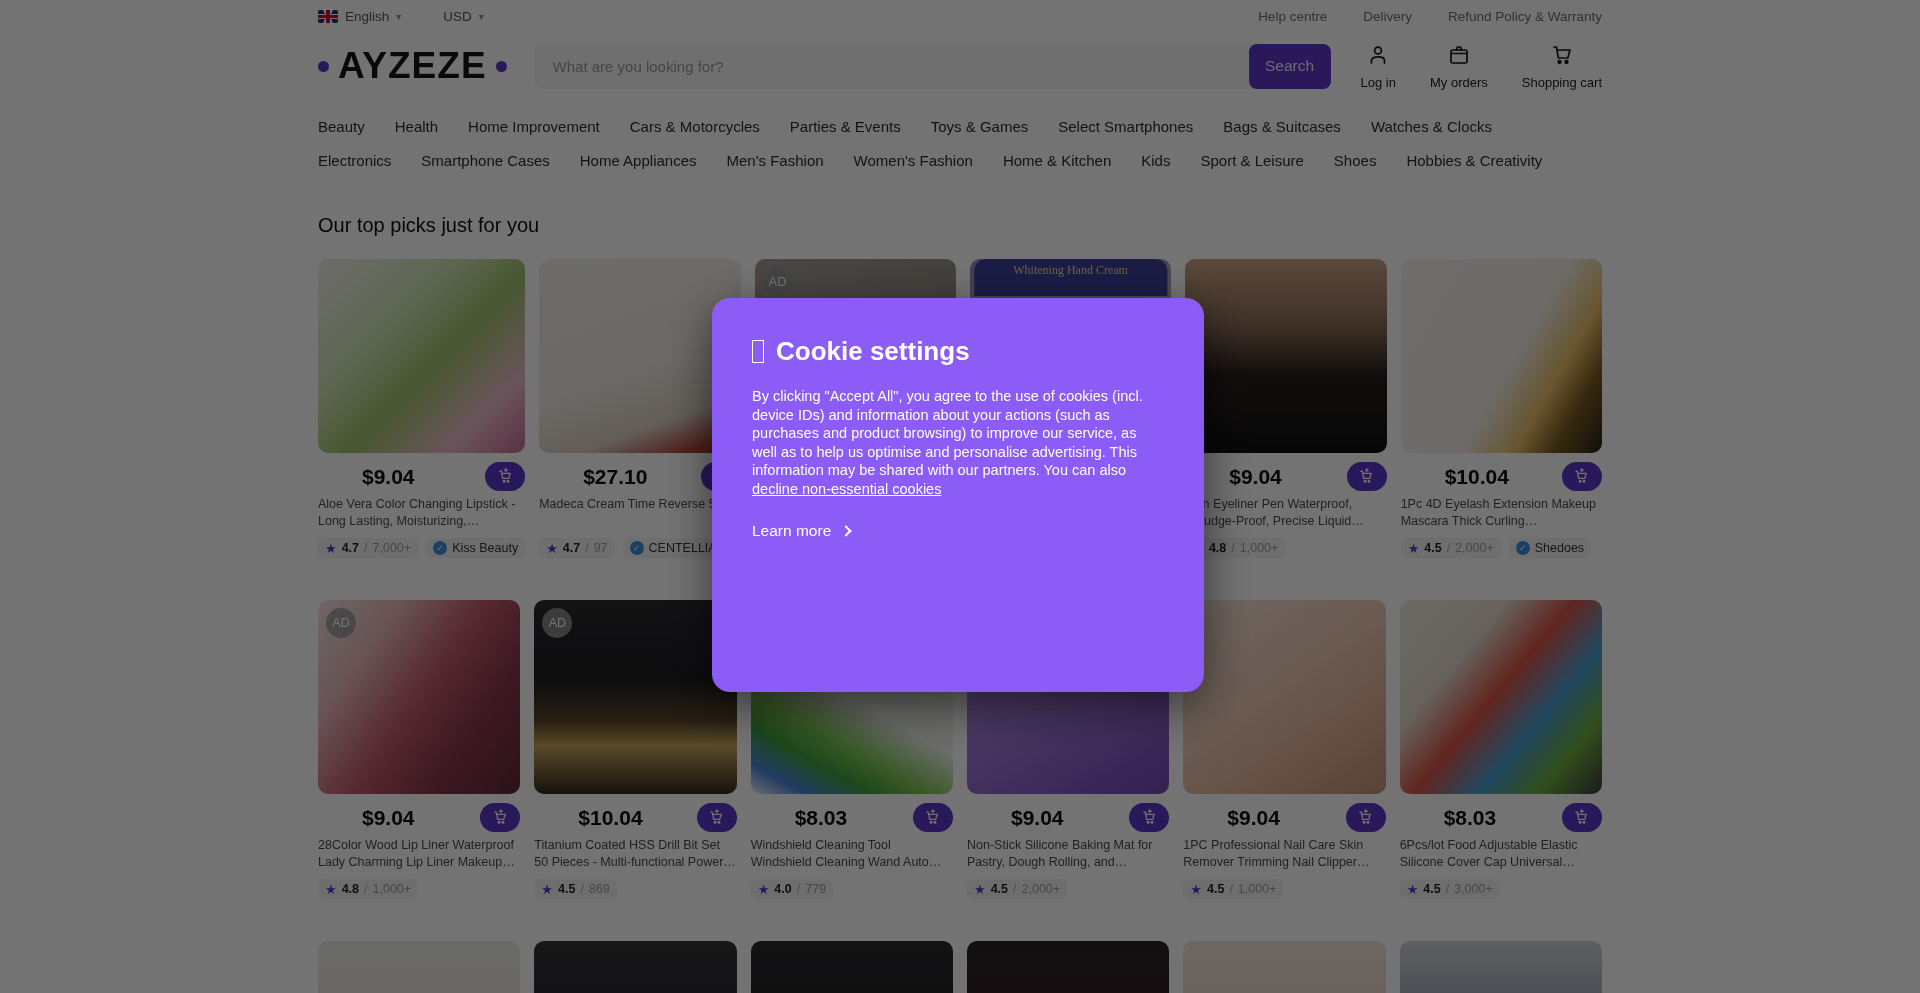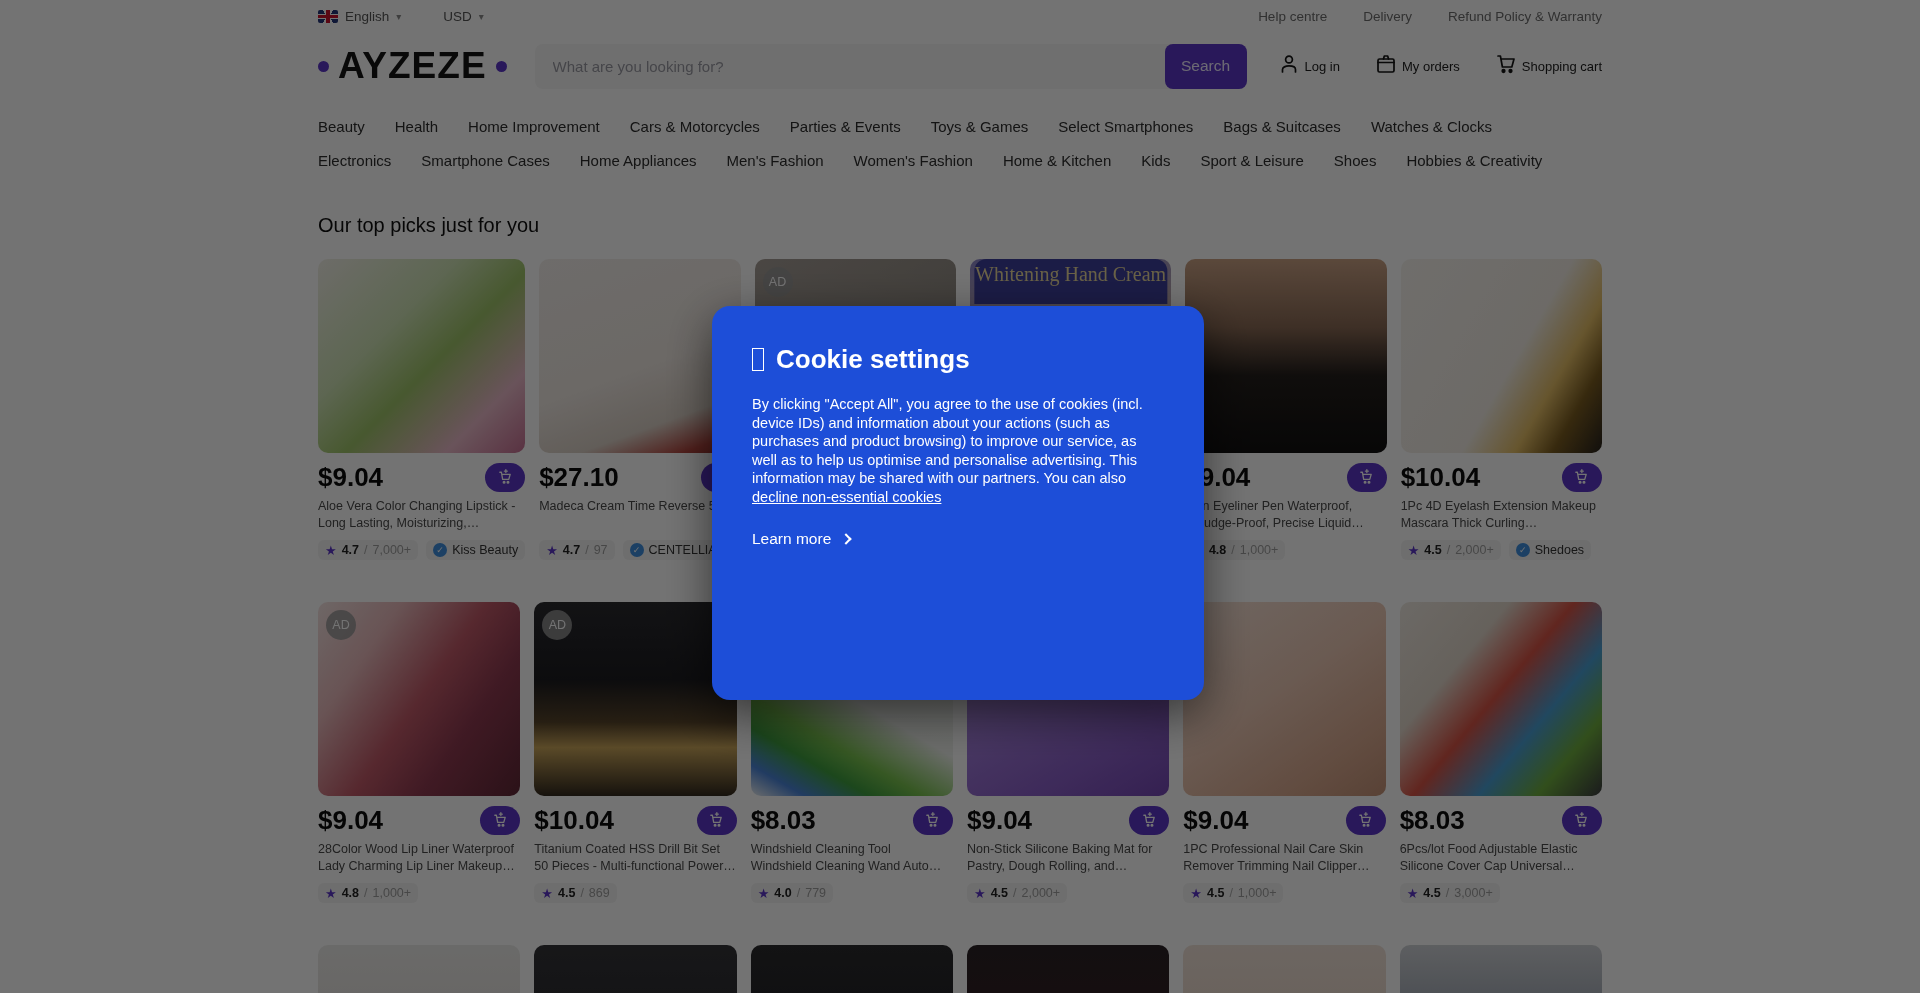--- a/index.html
+++ b/index.html
@@ -30,61 +30,61 @@
   .logo { display:flex; align-items:center; gap:9px; cursor:pointer; }
   .logo .dot { width:11px; height:11px; border-radius:50%; background:var(--accent); }
   .logo .word { font-size:37px; font-weight:bold; letter-spacing:1px; color:#141414; }
   .searchwrap { flex:1; position:relative; height:45px; margin-left:28px; margin-right:30px; }
   .searchwrap input { width:100%; height:45px; border:none; outline:none; background:#f6f6f6;
       border-radius:8px; padding:0 96px 0 18px; font-size:15px; color:#333; }
   .searchwrap input::placeholder { color:#9a9aa3; }
   .search-btn { position:absolute; right:0; top:0; width:82px; height:45px; border:none;
       background:var(--accent); color:#efeaff; font-size:15.5px; border-radius:8px; cursor:pointer; }
   .account { display:flex; gap:34px; }
-  .acct { display:flex; flex-direction:row; align-items:center; gap:4px; cursor:pointer; color:#141414; }
+  .acct { display:flex; flex-direction:column; align-items:center; gap:4px; cursor:pointer; color:#141414; }
   .acct svg { width:24px; height:24px; }
   .acct .lbl { font-size:13px; color:#1c1c1c; white-space:nowrap; }
 
   
   .nav { margin-top:20px; }
   .nav ul { list-style:none; display:flex; flex-wrap:wrap; gap:0 30px; }
   .nav li { font-size:15px; color:#2d2d2d; line-height:34px; cursor:pointer; white-space:nowrap; }
 
   
   .section-heading { font-size:20px; font-weight:normal; color:#0f0f0f; margin:36px 0 22px; }
   .grid { display:grid; grid-template-columns:repeat(6,1fr); column-gap:14px; }
   .grid + .grid { margin-top:42px; }
   .card { cursor:pointer; }
   .card-img { position:relative; height:194px; border-radius:10px; overflow:hidden; background:#eee; }
   .ad-badge { position:absolute; top:8px; left:8px; width:30px; height:30px; border-radius:50%;
       background:rgba(150,150,150,.85); color:#fff; font-size:12.5px; display:flex;
       align-items:center; justify-content:center; }
   .img-banner { position:absolute; top:0; left:50%; transform:translateX(-50%); width:96%;
       border-radius:12px 12px 0 0; background:#3d3f9c; color:#e9d89c; text-align:center;
-      font-family:"Liberation Serif", serif; font-size:20px; padding:4px 0 18px; }
+      font-family:"Liberation Serif", serif; font-size:12px; padding:4px 0 18px; }
   .price-row { display:flex; justify-content:space-between; align-items:center; margin-top:9px; }
-  .price { font-size:26px; font-weight:bold; color:#0c0c0c; }
+  .price { font-size:21px; font-weight:bold; color:#0c0c0c;margin-left:44px; }
   .cart-btn { width:40px; height:29px; border:none; border-radius:14.5px; background:var(--accent);
       display:flex; align-items:center; justify-content:center; cursor:pointer; }
   .cart-btn svg { width:17px; height:17px; }
   .title { margin-top:5px; font-size:12.5px; line-height:17px; color:#4a4a4a; height:34px;
       overflow:hidden; display:-webkit-box; -webkit-line-clamp:2; -webkit-box-orient:vertical; }
   .meta { display:flex; align-items:center; gap:8px; margin-top:8px; }
   .chip { display:flex; align-items:center; gap:5px; background:#f4f4f4; border-radius:6px;
       padding:3px 7px; font-size:12.5px; white-space:nowrap; }
   .star { color:var(--accent); font-size:13px; line-height:1; }
   .rate { font-weight:bold; color:#222; }
   .slash { color:#a8a8a8; } .count { color:#9d9d9d; }
   .verify { width:14px; height:14px; border-radius:50%; background:var(--vblue); color:#fff;
       font-size:9px; display:flex; align-items:center; justify-content:center; }
   .brand-name { color:#333; }
 
   
   .dim { position:fixed; inset:0; background:rgba(0,0,0,.55); z-index:5; }
-  .modal { position:fixed; left:712px; top:306px; width:492px; height:394px; background:#1d4ed8;
+  .modal { position:fixed; left:712px; top:298px; width:492px; height:394px; background:#8b5cf6;
       border-radius:18px; z-index:6; color:#fff; padding:38px 42px 0 40px;
       box-shadow:0 14px 48px rgba(0,0,0,.55); }
   .m-title { display:flex; align-items:center; gap:12px; font-size:26px; font-weight:bold; }
   .tofu { display:inline-block; width:12px; height:23px; border:1.6px solid #fff; }
   .m-body { margin-top:20px; font-size:14.5px; line-height:18.5px; color:#fefefe; }
   .m-body a { color:#fff; text-decoration:underline; cursor:pointer; }
   .m-learn { margin-top:24px; display:flex; align-items:center; gap:11px; font-size:15.5px; cursor:pointer; }
   .chev { width:8px; height:8px; border-top:2px solid #fff; border-right:2px solid #fff;
       transform:rotate(45deg); }
   .m-accept { position:absolute; left:40px; right:42px; bottom:34px; height:41px; border:none;

